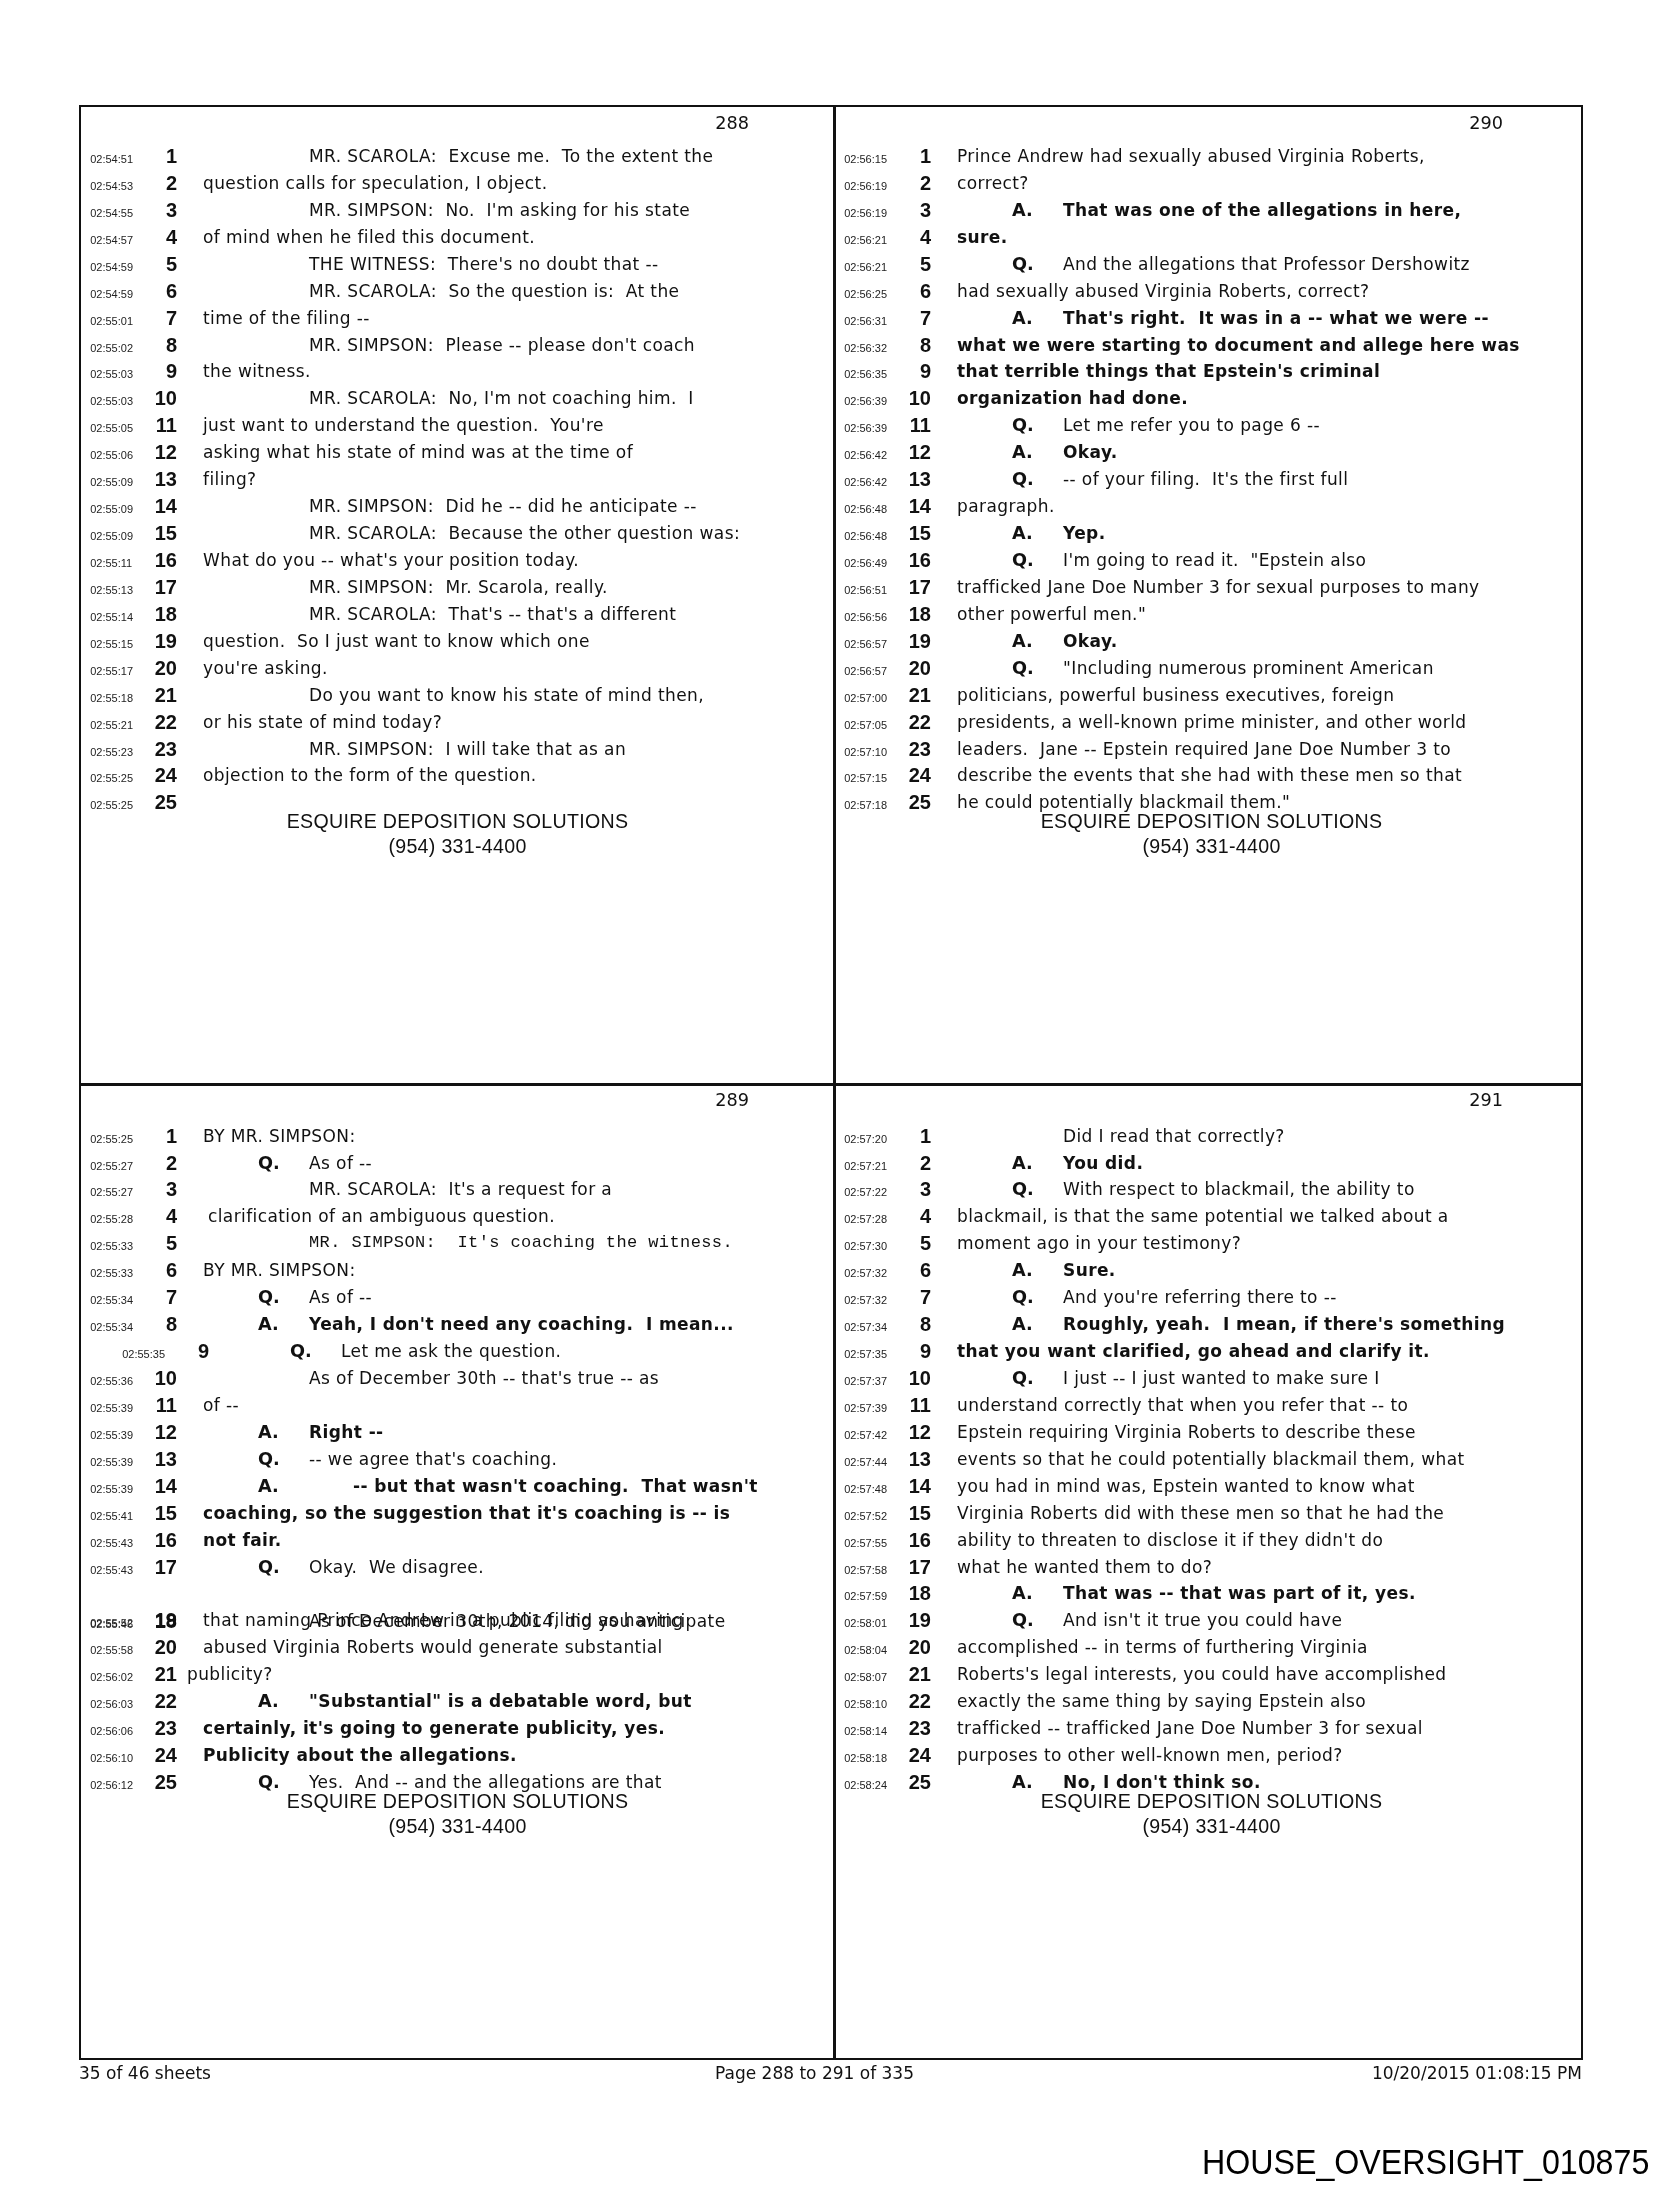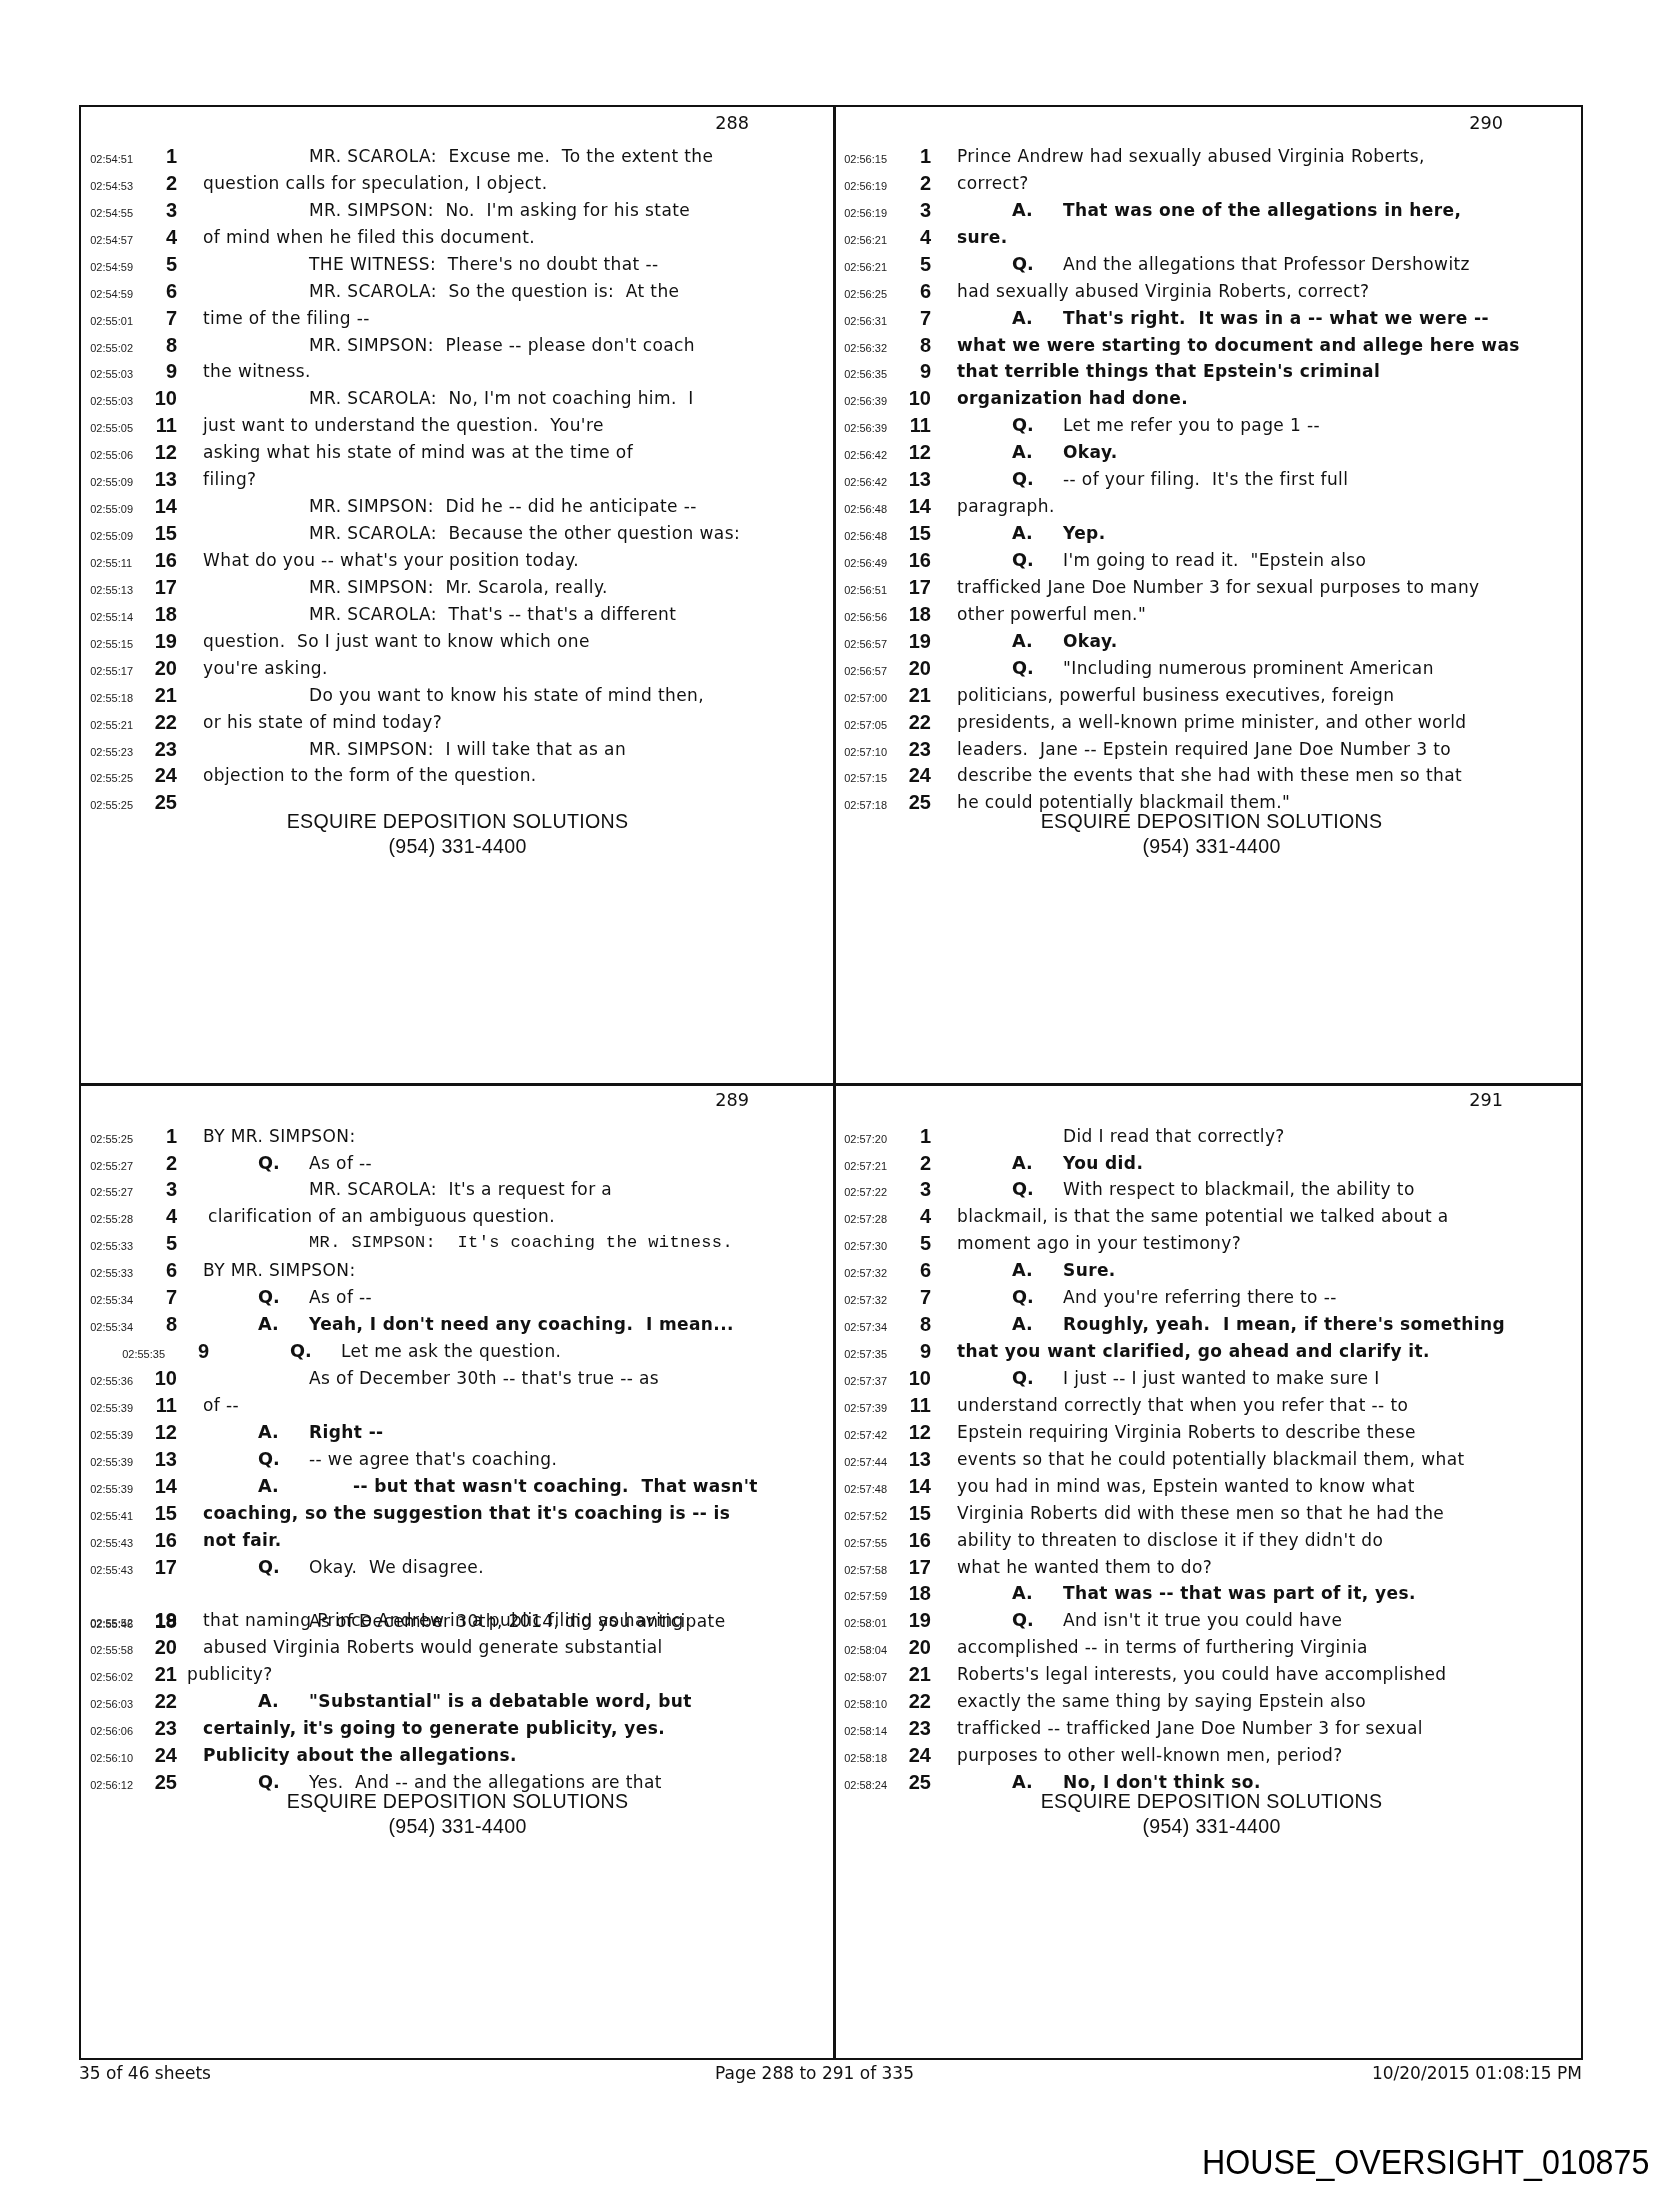--- a/index.html
+++ b/index.html
@@ -121,21 +121,21 @@
       <div class="line" style="top: 38px;"><span class="ts">02:56:15</span><span class="ln">1</span><span class="tx" style="left: 122px;">Prince Andrew had sexually abused Virginia Roberts,</span></div>
       <div class="line" style="top: 65px;"><span class="ts">02:56:19</span><span class="ln">2</span><span class="tx" style="left: 122px;">correct?</span></div>
       <div class="line" style="top: 92px;"><span class="ts">02:56:19</span><span class="ln">3</span><span class="qa" style="left: 177px;">A.</span><span class="tx b" style="left: 228px;">That was one of the allegations in here,</span></div>
       <div class="line" style="top: 119px;"><span class="ts">02:56:21</span><span class="ln">4</span><span class="tx b" style="left: 122px;">sure.</span></div>
       <div class="line" style="top: 146px;"><span class="ts">02:56:21</span><span class="ln">5</span><span class="qa" style="left: 177px;">Q.</span><span class="tx" style="left: 228px;">And the allegations that Professor Dershowitz</span></div>
       <div class="line" style="top: 173px;"><span class="ts">02:56:25</span><span class="ln">6</span><span class="tx" style="left: 122px;">had sexually abused Virginia Roberts, correct?</span></div>
       <div class="line" style="top: 200px;"><span class="ts">02:56:31</span><span class="ln">7</span><span class="qa" style="left: 177px;">A.</span><span class="tx b" style="left: 228px;">That's right.  It was in a -- what we were --</span></div>
       <div class="line" style="top: 227px;"><span class="ts">02:56:32</span><span class="ln">8</span><span class="tx b" style="left: 122px;">what we were starting to document and allege here was</span></div>
       <div class="line" style="top: 253px;"><span class="ts">02:56:35</span><span class="ln">9</span><span class="tx b" style="left: 122px;">that terrible things that Epstein's criminal</span></div>
       <div class="line" style="top: 280px;"><span class="ts">02:56:39</span><span class="ln">10</span><span class="tx b" style="left: 122px;">organization had done.</span></div>
-      <div class="line" style="top: 307px;"><span class="ts">02:56:39</span><span class="ln">11</span><span class="qa" style="left: 177px;">Q.</span><span class="tx" style="left: 228px;">Let me refer you to page 1 --</span></div>
+      <div class="line" style="top: 307px;"><span class="ts">02:56:39</span><span class="ln">11</span><span class="qa" style="left: 177px;">Q.</span><span class="tx" style="left: 228px;">Let me refer you to page 6 --</span></div>
       <div class="line" style="top: 334px;"><span class="ts">02:56:42</span><span class="ln">12</span><span class="qa" style="left: 177px;">A.</span><span class="tx b" style="left: 228px;">Okay.</span></div>
       <div class="line" style="top: 361px;"><span class="ts">02:56:42</span><span class="ln">13</span><span class="qa" style="left: 177px;">Q.</span><span class="tx" style="left: 228px;">-- of your filing.  It's the first full</span></div>
       <div class="line" style="top: 388px;"><span class="ts">02:56:48</span><span class="ln">14</span><span class="tx" style="left: 122px;">paragraph.</span></div>
       <div class="line" style="top: 415px;"><span class="ts">02:56:48</span><span class="ln">15</span><span class="qa" style="left: 177px;">A.</span><span class="tx b" style="left: 228px;">Yep.</span></div>
       <div class="line" style="top: 442px;"><span class="ts">02:56:49</span><span class="ln">16</span><span class="qa" style="left: 177px;">Q.</span><span class="tx" style="left: 228px;">I'm going to read it.  "Epstein also</span></div>
       <div class="line" style="top: 469px;"><span class="ts">02:56:51</span><span class="ln">17</span><span class="tx" style="left: 122px;">trafficked Jane Doe Number 3 for sexual purposes to many</span></div>
       <div class="line" style="top: 496px;"><span class="ts">02:56:56</span><span class="ln">18</span><span class="tx" style="left: 122px;">other powerful men."</span></div>
       <div class="line" style="top: 523px;"><span class="ts">02:56:57</span><span class="ln">19</span><span class="qa" style="left: 177px;">A.</span><span class="tx b" style="left: 228px;">Okay.</span></div>
       <div class="line" style="top: 550px;"><span class="ts">02:56:57</span><span class="ln">20</span><span class="qa" style="left: 177px;">Q.</span><span class="tx" style="left: 228px;">"Including numerous prominent American</span></div>
       <div class="line" style="top: 577px;"><span class="ts">02:57:00</span><span class="ln">21</span><span class="tx" style="left: 122px;">politicians, powerful business executives, foreign</span></div>

